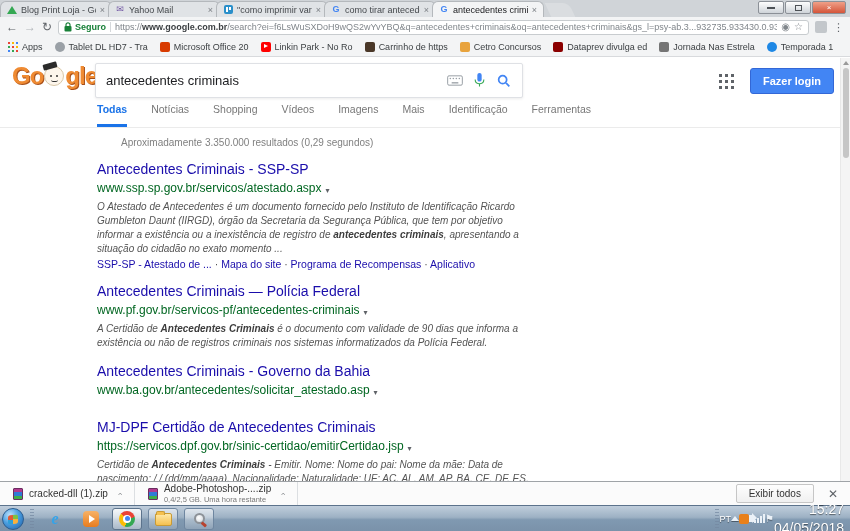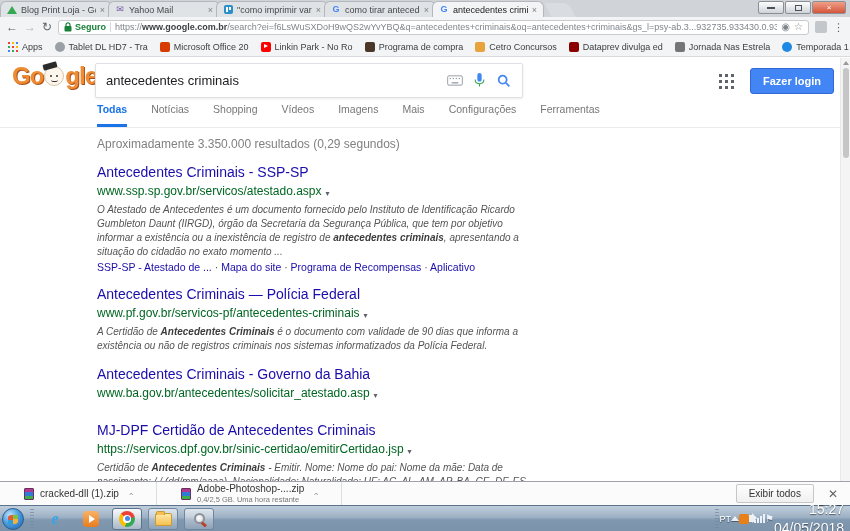--- a/index.html
+++ b/index.html
@@ -65,41 +65,41 @@
 
   .header-right { position:absolute; right:16px; top:10px; display:flex; align-items:center; gap:16px; }
   .appsgrid { width:3px; height:3px; background:#5f6368; box-shadow:6px 0 #5f6368, 12px 0 #5f6368, 0 6px #5f6368, 6px 6px #5f6368, 12px 6px #5f6368, 0 12px #5f6368, 6px 12px #5f6368, 12px 12px #5f6368; margin:0 12px 12px 0; }
   .loginbtn { background:#4285f4; color:#fff; font-size:11px; font-weight:bold; padding:6px 12px; border-radius:3px; border:1px solid #3367d6; }
 
   .gnav { position:absolute; left:97px; bottom:0; display:flex; gap:24px; }
   .gnav .gtab { font-size:10.5px; color:#777; padding-bottom:9px; }
   .gnav .gtab.active { color:#1a73e8; border-bottom:3px solid #1a73e8; font-weight:bold; }
 
   .results { padding:9px 0 0 97px; width:540px; }
-  .stats { font-size:12px; color:#808080; margin-bottom:13px; }
+  .stats { font-size:10px; color:#808080; margin-bottom:13px;margin-left:24px; }
   .result { margin-bottom:13px; width:432px; }
   .r-title { font-size:14px; color:#1a0dab; margin-bottom:2px; }
   .r-urlline { display:flex; align-items:center; gap:4px; margin-bottom:3px; }
   .r-url { font-size:12px; color:#006621; }
   .r-arrow:after { content:"▾"; font-size:8px; color:#5f6368; }
   .r-desc { font-size:10px; color:#545454; line-height:14px;font-style:italic; }
   .r-desc b { color:#3c3c3c; }
   .sitelinks { font-size:10.5px; margin-top:2px; }
   .sitelink { color:#1a0dab; }
   .sitelink + .sitelink:before { content:" · "; color:#545454; }
   .result.gap { margin-bottom:20px; }
 
   
   .scrollbar { position:absolute; right:0; top:0; width:10px; height:100%; background:#f4f4f4; border-left:1px solid #e8e8e8; }
   .scroll-up { width:0; height:0; border-left:3px solid transparent; border-right:3px solid transparent; border-bottom:4px solid #9a9a9a; margin:3px auto; }
   .scroll-thumb { width:6px; height:90px; background:#c6c6c6; border-radius:3px; margin:0 auto; }
 
   
   .dlbar { position:absolute; left:0; right:0; top:481px; height:24px; background:#fbfbfb; border-top:1px solid #9fa3a7; display:flex; align-items:stretch; }
-  .dlitem { display:flex; align-items:center; gap:6px; padding:0 24px; border-right:1px solid #dcdfe2; }
+  .dlitem { display:flex; align-items:center; gap:6px; padding:0 13px; border-right:1px solid #dcdfe2; }
   .raricon { width:10px; height:12px; border-radius:1px; background:linear-gradient(#b03a8e 0 34%, #2f7bd6 34% 67%, #3fae49 67% 100%); border:1px solid #6b2d60; flex:none; }
   .dlname { font-size:10px; color:#333; white-space:nowrap; }
   .dlstatus { font-size:7.5px; color:#777; white-space:nowrap; }
   .dl2col { display:flex; flex-direction:column; justify-content:center; line-height:1.2; }
   .chev { font-size:9px; color:#808488; transform:rotate(-90deg); display:inline-block; margin-left:4px; }
   .dl-spacer { flex:1; }
   .showall { align-self:center; font-size:10px; color:#333; border:1px solid #c6c6c6; border-radius:2px; padding:3px 12px; background:linear-gradient(#fefefe,#f0f0f0); margin-right:14px; }
   .dlclose { align-self:center; font-size:12px; color:#5f6368; margin-right:12px; }
 
   
@@ -214,21 +214,21 @@
       <span>Microsoft Office 20</span>
     </div>
     <div class="bm">
       <span class="bmic" style="background:#f00">
           <span class="play"></span>
         </span>
       <span>Linkin Park - No Ro</span>
     </div>
     <div class="bm">
       <span class="bmic" style="background:#4a3728"></span>
-      <span>Programa de compra</span>
+      <span>Carrinho de https</span>
     </div>
     <div class="bm">
       <span class="bmic" style="background:#e8a33d"></span>
       <span>Cetro Concursos</span>
     </div>
     <div class="bm">
       <span class="bmic" style="background:#8b0000"></span>
       <span>Dataprev divulga ed</span>
     </div>
     <div class="bm">
@@ -289,21 +289,21 @@
         <span class="loginbtn">Fazer login</span>
       </div>
 
       <div class="gnav">
         <span class="gtab active">Todas</span>
         <span class="gtab">Notícias</span>
         <span class="gtab">Shopping</span>
         <span class="gtab">Vídeos</span>
         <span class="gtab">Imagens</span>
         <span class="gtab">Mais</span>
-        <span class="gtab">Configurações</span>
+        <span class="gtab">Identificação</span>
         <span class="gtab">Ferramentas</span>
       </div>
     </div>
 
     <div class="results">
       <div class="stats">Aproximadamente 3.350.000 resultados (0,29 segundos)</div>
 
       <div class="result">
         <div class="r-title">Antecedentes Criminais - SSP-SP</div>
         <div class="r-urlline">

